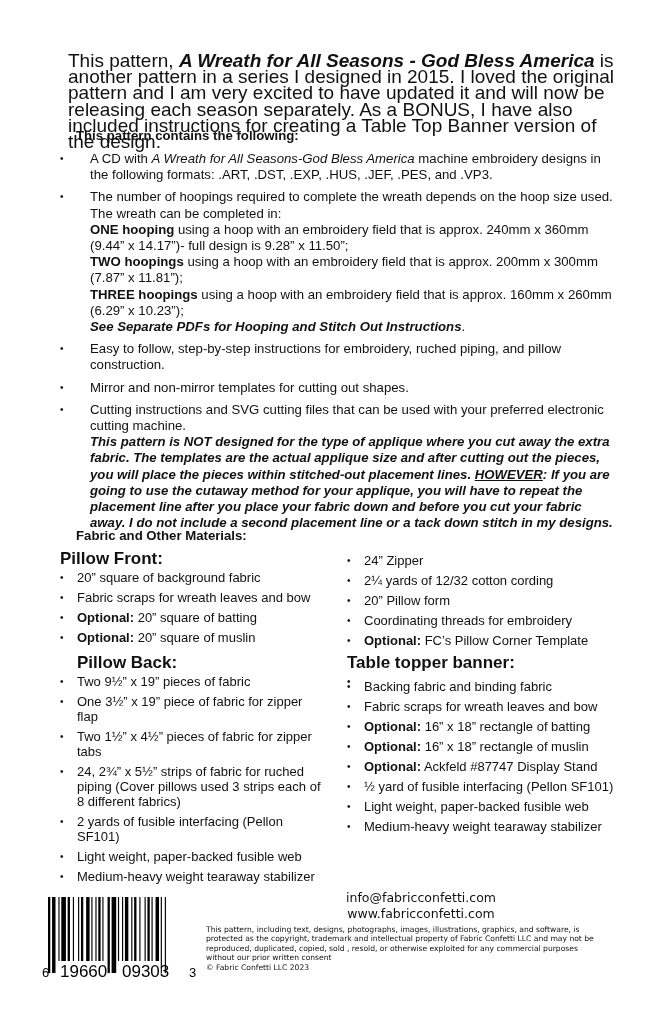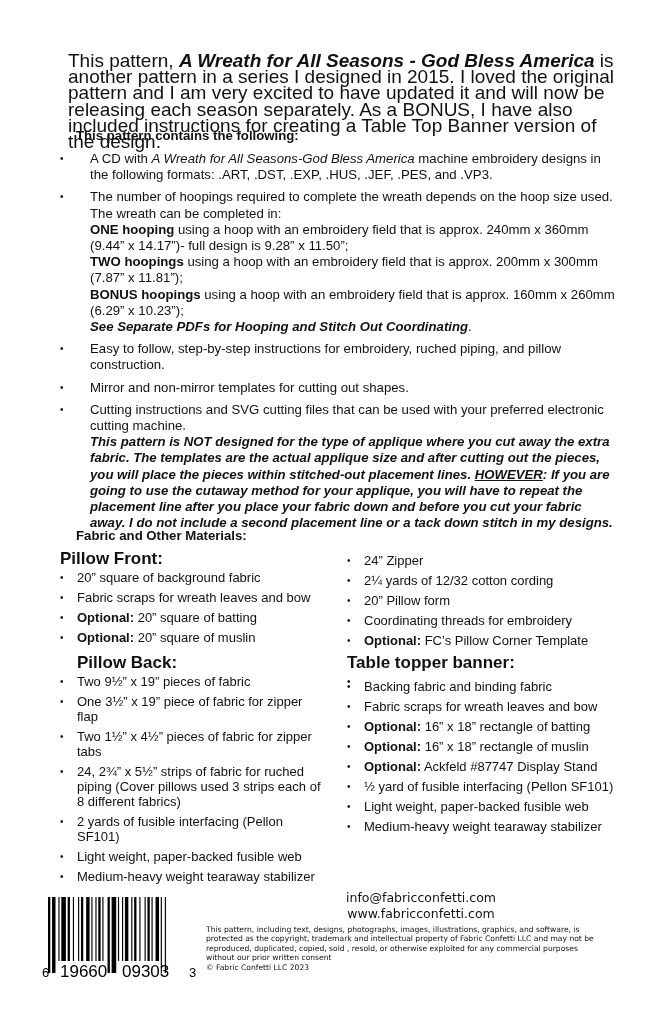--- a/index.html
+++ b/index.html
@@ -40,22 +40,22 @@
   <ul class="list contains">
     <li>
       <span class="bullet">•</span>
       <span>A CD with </span><span class="ital">A Wreath for All Seasons-God Bless America</span><span> machine embroidery designs in the following formats:  .ART, .DST, .EXP, .HUS, .JEF, .PES, and .VP3.</span>
     </li>
     <li>
       <span class="bullet">•</span>
       <span>The number of hoopings required to complete the wreath depends on the hoop size used. The wreath can be completed in:</span><br>
       <span class="bold">ONE hooping</span><span> using a hoop with an embroidery field that is approx. 240mm x 360mm (9.44” x 14.17”)- full design is 9.28” x 11.50”;</span><br>
       <span class="bold">TWO hoopings</span><span> using a hoop with an embroidery field that is approx. 200mm x 300mm (7.87” x 11.81”);</span><br>
-      <span class="bold">BONUS hoopings</span><span> using a hoop with an embroidery field that is approx. 160mm x 260mm (6.29” x 10.23”);</span><br>
-      <span class="bi">See Separate PDFs for Hooping and Stitch Out Coordinating</span><span>.</span>
+      <span class="bold">THREE hoopings</span><span> using a hoop with an embroidery field that is approx. 160mm x 260mm (6.29” x 10.23”);</span><br>
+      <span class="bi">See Separate PDFs for Hooping and Stitch Out Instructions</span><span>.</span>
     </li>
     <li>
       <span class="bullet">•</span>
       <span>Easy to follow, step-by-step instructions for embroidery, ruched piping, and pillow construction.</span>
     </li>
     <li>
       <span class="bullet">•</span>
       <span>Mirror and non-mirror templates for cutting out shapes.</span>
     </li>
     <li>

